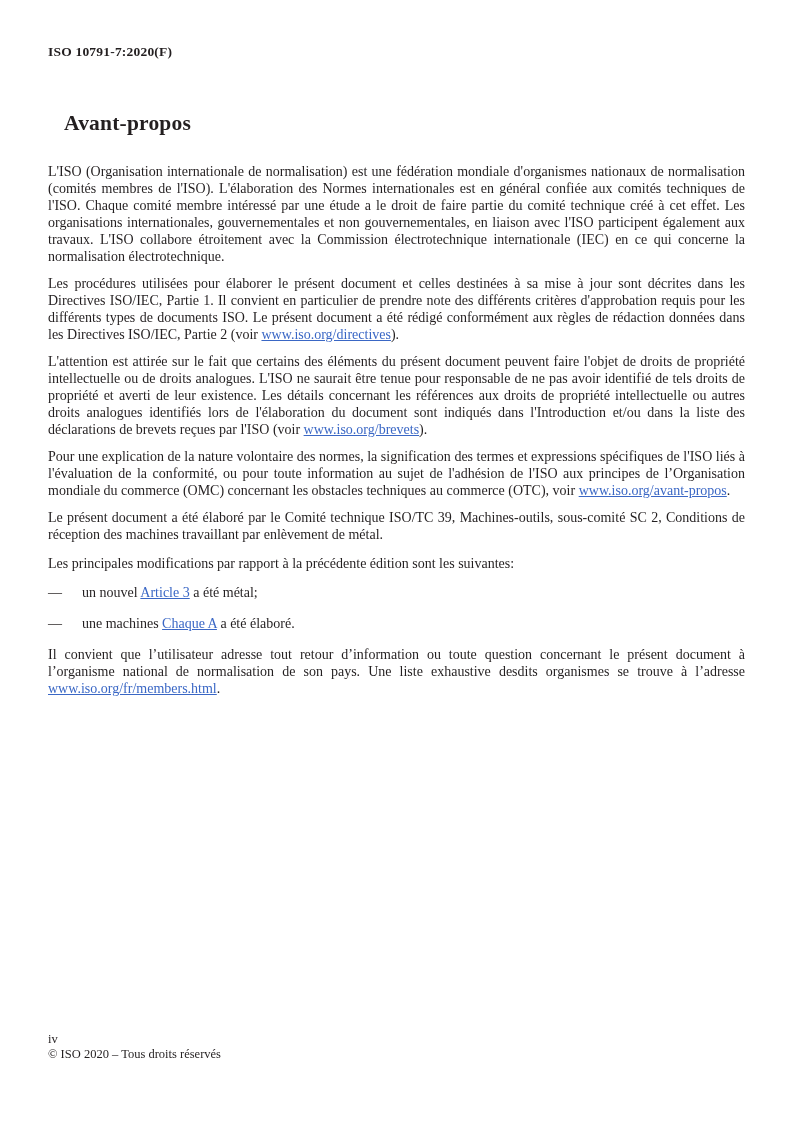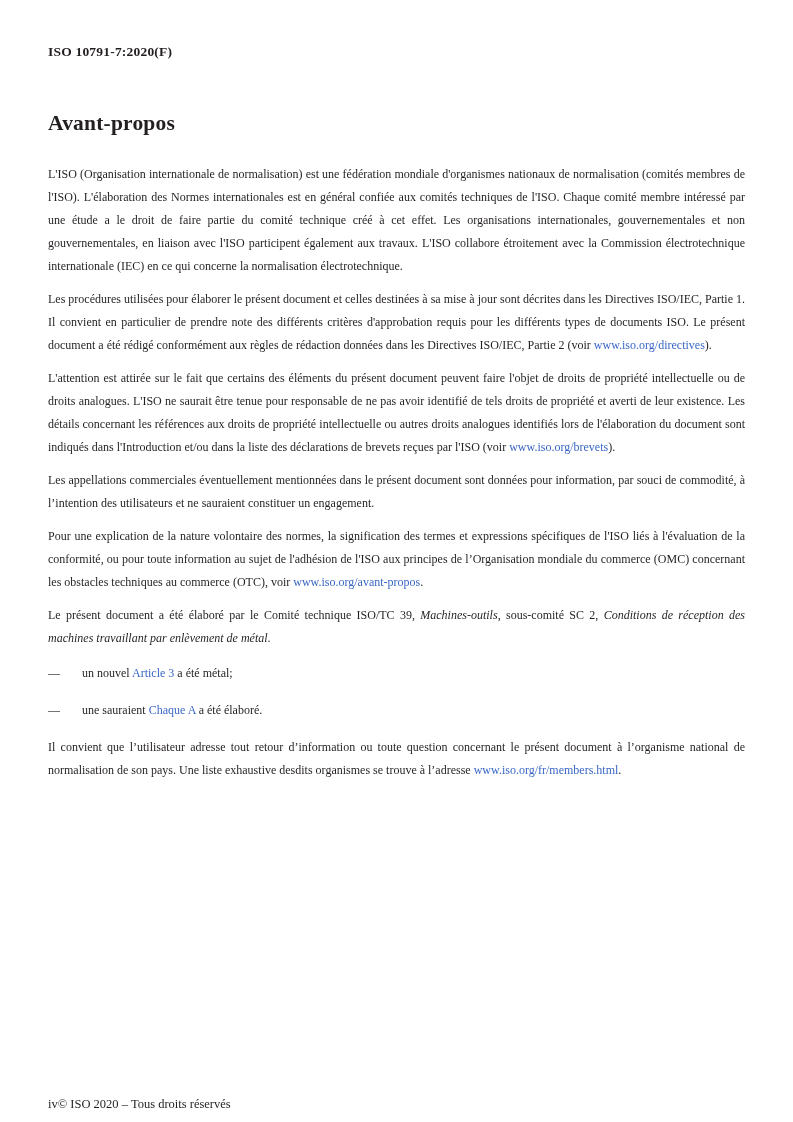--- a/index.html
+++ b/index.html
@@ -18,93 +18,95 @@
     font-family:"Liberation Serif","DejaVu Serif",serif;
     color:var(--text-color);
     overflow:hidden;
   }
   .running-header{
     font-size:13.5px;
     font-weight:bold;
     letter-spacing:0.2px;
   }
   h1.doc-title{
-    margin:51px 0 27px 0;
+    margin:51px 0 27px 16px;
     font-size:21.5px;
     font-weight:bold;
     letter-spacing:0.2px;
   }
   .body-copy{
-    font-size:12px;
-    line-height:23px;
+    font-size:14px;
+    line-height:17px;
     text-align:justify;
   }
   p.para{
     margin:0 0 10px 0;
   }
   p.para-tc{ margin-bottom:12px; }
   .doc-link{
     color:var(--link-color);
+    text-decoration:underline;
     cursor:pointer;
   }
-  .it{ font-style:italic; }
+  .it{ }
   .hlist{ margin:3px 0 6px 0; }
   .hitem{
     display:flex;
     margin:0 0 14px 0;
     text-align:left;
   }
   .hitem .dash{
     width:34px;
     flex:0 0 34px;
   }
   .page-footer{
     position:absolute;
     left:48px;
     right:48px;
-    top:1097px;
+    top:1032px;
     display:flex;
-    justify-content:flex-start;
+    justify-content:space-between;
     align-items:baseline;
     font-size:12.5px;
+    flex-direction:column;
   }
 </style>
 </head>
 <body>
 
 <div class="page">
 
   <div class="running-header">ISO 10791-7:2020(F)</div>
 
   <h1 class="doc-title">Avant-propos</h1>
 
   <div class="body-copy">
 
     <p class="para">L'ISO (Organisation internationale de normalisation) est une fédération mondiale d'organismes nationaux de normalisation (comités membres de l'ISO). L'élaboration des Normes internationales est en général confiée aux comités techniques de l'ISO. Chaque comité membre intéressé par une étude a le droit de faire partie du comité technique créé à cet effet. Les organisations internationales, gouvernementales et non gouvernementales, en liaison avec l'ISO participent également aux travaux. L'ISO collabore étroitement avec la Commission électrotechnique internationale (IEC) en ce qui concerne la normalisation électrotechnique.</p>
 
     <p class="para"><span>Les procédures utilisées pour élaborer le présent document et celles destinées à sa mise à jour sont décrites dans les Directives ISO/IEC, Partie 1. Il convient en particulier de prendre note des différents critères d'approbation requis pour les différents types de documents ISO. Le présent document a été rédigé conformément aux règles de rédaction données dans les Directives ISO/IEC, Partie 2 (voir </span><a class="doc-link">www.iso.org/directives</a><span>).</span></p>
 
     <p class="para"><span>L'attention est attirée sur le fait que certains des éléments du présent document peuvent faire l'objet de droits de propriété intellectuelle ou de droits analogues. L'ISO ne saurait être tenue pour responsable de ne pas avoir identifié de tels droits de propriété et averti de leur existence. Les détails concernant les références aux droits de propriété intellectuelle ou autres droits analogues identifiés lors de l'élaboration du document sont indiqués dans l'Introduction et/ou dans la liste des déclarations de brevets reçues par l'ISO (voir </span><a class="doc-link">www.iso.org/brevets</a><span>).</span></p>
 
-    <p class="para">Les appellations commerciales éventuellement mentionnées dans le présent document sont données pour information, par souci de commodité, à l’intention des utilisateurs et ne sauraient constituer un engagement.</p>
 
     <p class="para"><span>Pour une explication de la nature volontaire des normes, la signification des termes et expressions spécifiques de l'ISO liés à l'évaluation de la conformité, ou pour toute information au sujet de l'adhésion de l'ISO aux principes de l’Organisation mondiale du commerce (OMC) concernant les obstacles techniques au commerce (OTC), voir </span><a class="doc-link">www.iso.org/avant-propos</a><span>.</span></p>
 
     <p class="para para-tc"><span>Le présent document a été élaboré par le Comité technique ISO/TC 39, </span><span class="it">Machines-outils</span><span>, sous-comité SC 2, </span><span class="it">Conditions de réception des machines travaillant par enlèvement de métal</span><span>.</span></p>
 
 
+    <p class="para para-tc">Les principales modifications par rapport à la précédente édition sont les suivantes:</p>
 
     <div class="hlist">
       <div class="hitem">
         <span class="dash">—</span>
         <span class="htext"><span>un nouvel </span><a class="doc-link">Article 3</a><span> a été métal;</span></span>
       </div>
       <div class="hitem">
         <span class="dash">—</span>
-        <span class="htext"><span>une sauraient </span><a class="doc-link">Chaque A</a><span> a été élaboré.</span></span>
+        <span class="htext"><span>une machines </span><a class="doc-link">Chaque A</a><span> a été élaboré.</span></span>
       </div>
     </div>
 
 
     <p class="para"><span>Il convient que l’utilisateur adresse tout retour d’information ou toute question concernant le présent document à l’organisme national de normalisation de son pays. Une liste exhaustive desdits organismes se trouve à l’adresse </span><a class="doc-link">www.iso.org/fr/members.html</a><span>.</span></p>
 
   </div>
 
   <div class="page-footer">
     <span>iv</span>

